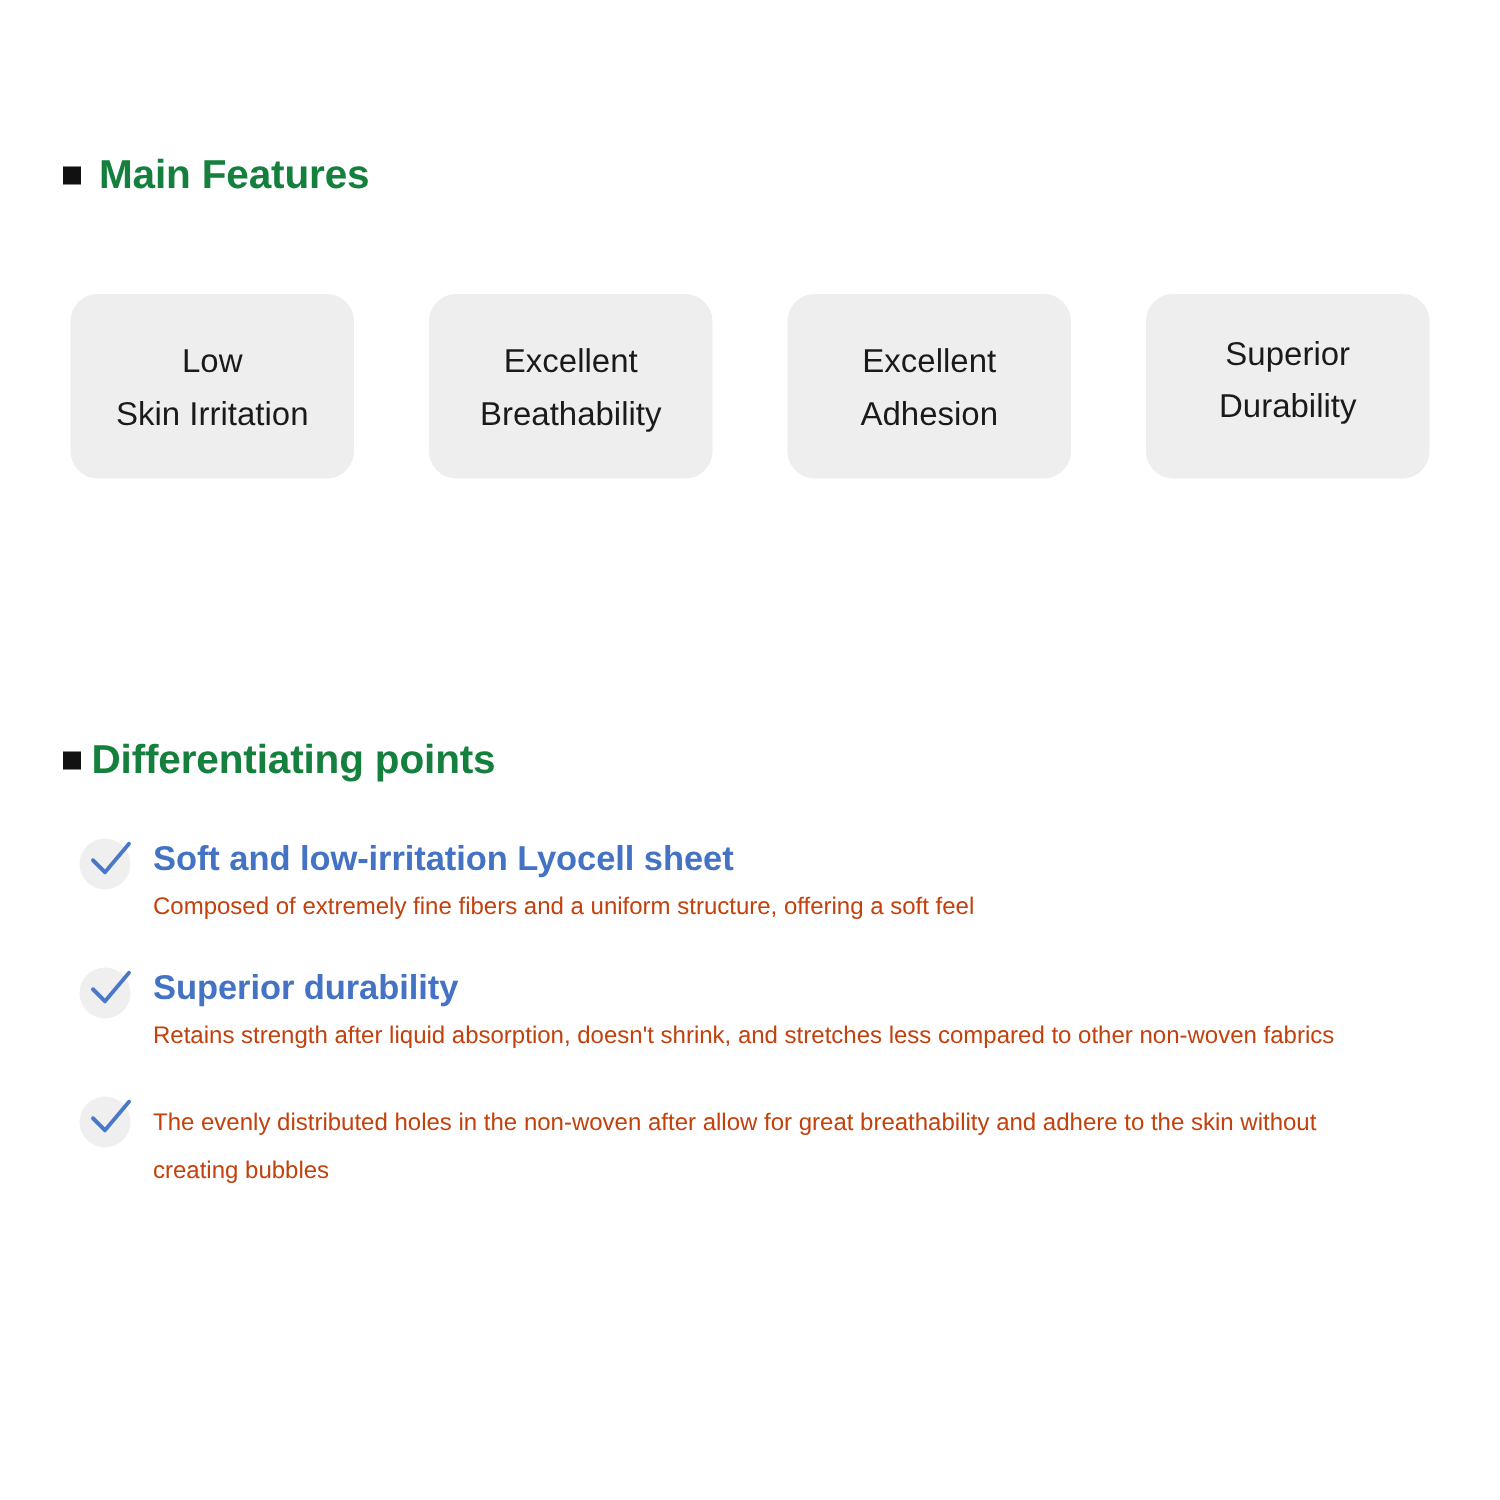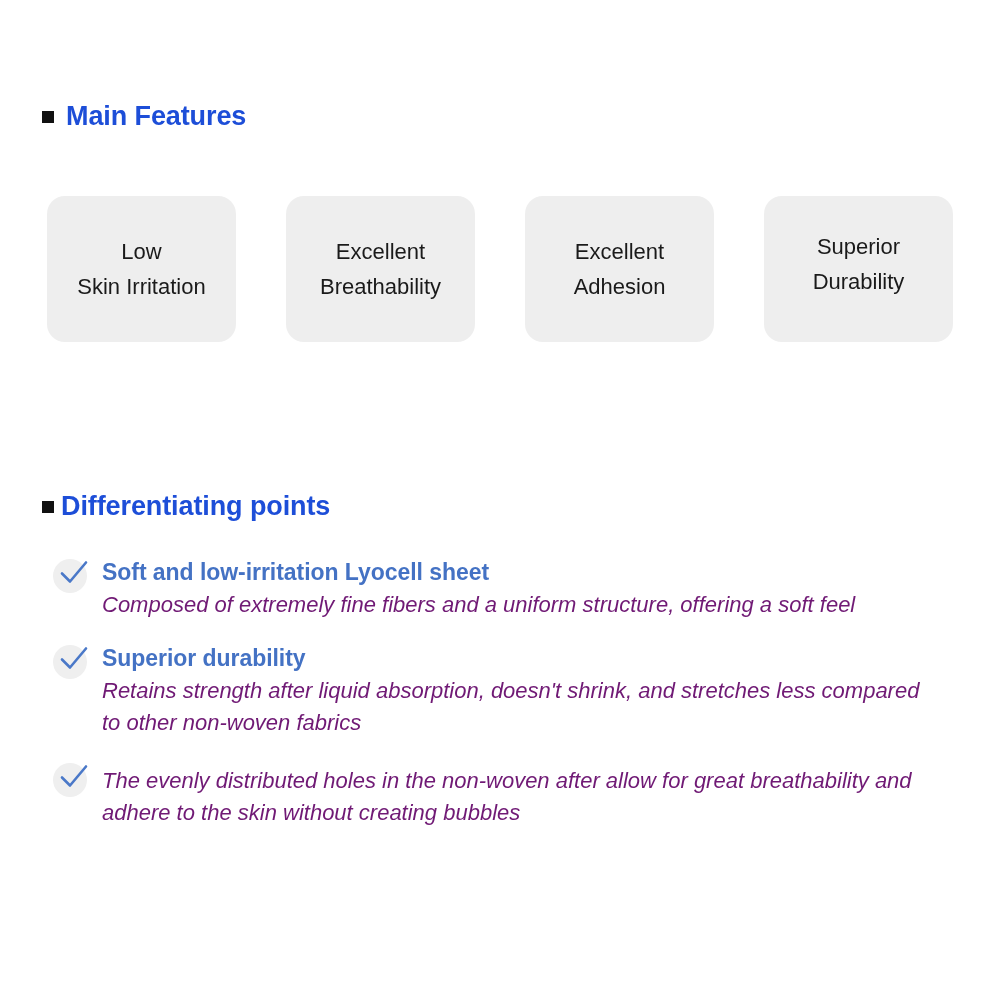--- a/index.html
+++ b/index.html
@@ -31,21 +31,21 @@
   .bullet-square {
     width: 12px;
     height: 12px;
     background: #111111;
     flex: 0 0 auto;
     display: block;
   }
   .section-title {
     font-size: 27px;
     font-weight: bold;
-    color: #1d4ed8;
+    color: #15803d;
     letter-spacing: -0.1px;
     line-height: 1;
   }
 
   #heading-main {
     left: 42px;
     top: 103px;
   }
   #heading-main .section-title { margin-left: 12px; }
 
@@ -61,21 +61,21 @@
     position: absolute;
     left: 47px;
     top: 196px;
     width: 906px;
     height: 149px;
     display: flex;
     justify-content: space-between;
   }
   .feature-card {
     width: 189px;
-    height: 146px;
+    height: 123px;
     background: #eeeeee;
     border-radius: 18px;
     display: flex;
     align-items: center;
     justify-content: center;
     box-sizing: border-box;
     padding: 4px 6px;
   }
   .feature-card-label {
     font-size: 22px;
@@ -134,27 +134,26 @@
   }
   .diff-title {
     font-size: 23px;
     font-weight: bold;
     color: #4472c4;
     line-height: 28px;
     letter-spacing: -0.05px;
     white-space: nowrap;
   }
   .diff-desc {
-    font-size: 22px;
+    font-size: 16px;
     font-weight: normal;
-    color: #701a75;
+    color: #c2410c;
     line-height: 32px;
     margin-top: 3px;
     max-width: 830px;
-    font-style: italic;
   }
 </style>
 </head>
 <body>
 
 <div class="page">
 
   <div class="section-heading" id="heading-main">
     <span class="bullet-square"></span>
     <span class="section-title">Main Features</span>

